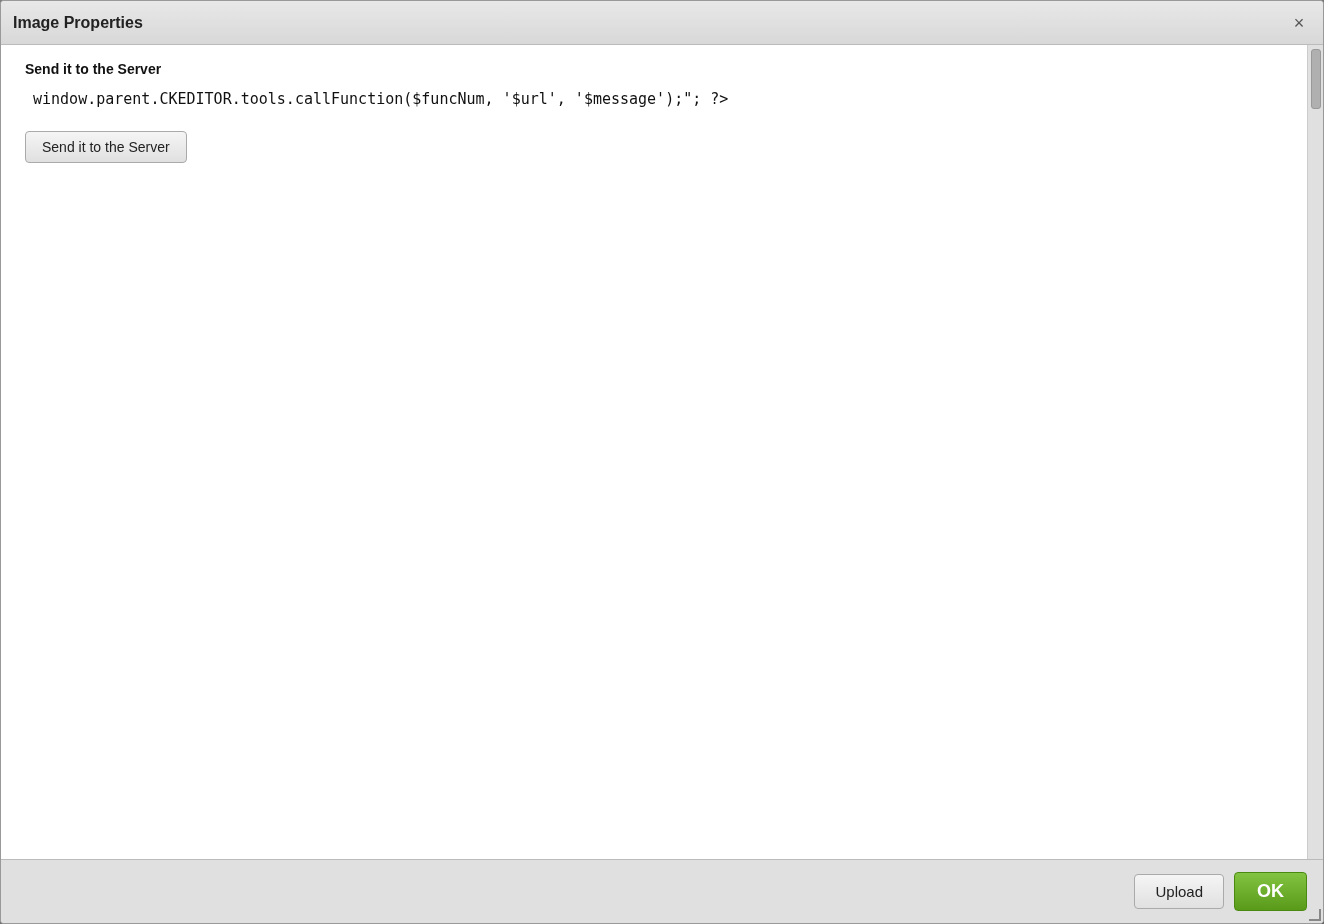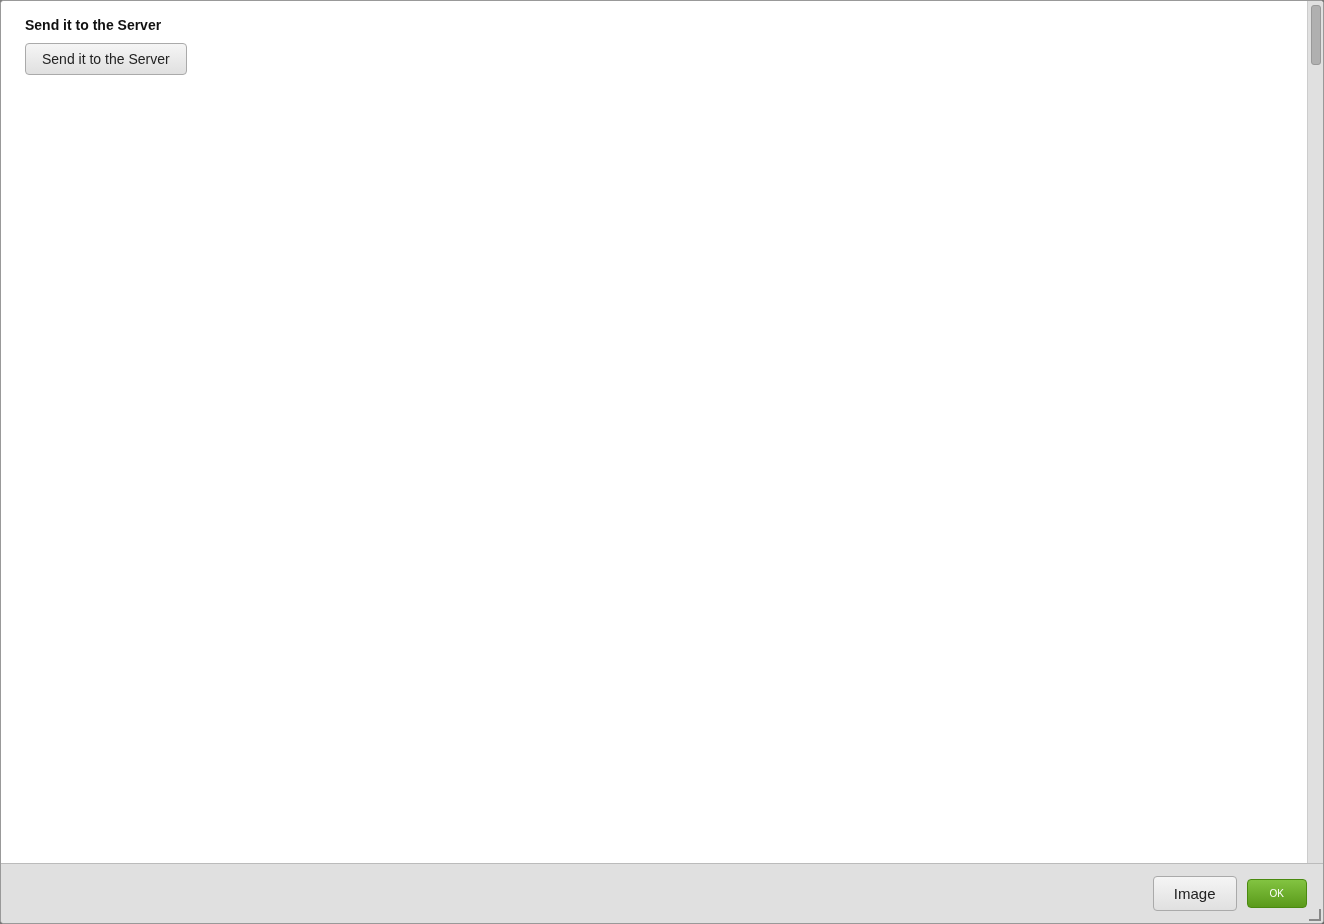--- a/index.html
+++ b/index.html
@@ -174,22 +174,22 @@
       font-size: 15px;
       color: #222;
     }
 
     .ok-btn {
       padding: 8px 22px;
       background: linear-gradient(to bottom, #82c341, #5a9a1a);
       border: 1px solid #4a8a10;
       border-radius: 4px;
       cursor: pointer;
-      font-size: 10px;
-      font-weight: normal;
+      font-size: 18px;
+      font-weight: bold;
       color: #fff;
     }
 
     
     .resize-handle {
       position: absolute;
       bottom: 0;
       right: 0;
       width: 16px;
       height: 16px;
@@ -206,36 +206,41 @@
       height: 10px;
       border-right: 2px solid #888;
       border-bottom: 2px solid #888;
     }
   </style>
 </head>
 <body>
 
 <div class="dialog">
 
+  <div class="title-bar">
+    <span class="title-text">Image Properties</span>
+    <button class="close-btn">×</button>
+  </div>
 
 
   <div class="content-area">
     <div class="main-content">
 
       <div class="section-label">Send it to the Server</div>
 
+      <div class="code-block">window.parent.CKEDITOR.tools.callFunction($funcNum, '$url', '$message');"; ?&gt;</div>
 
       <button class="send-button">Send it to the Server</button>
 
     </div>
 
     <div class="scrollbar-track">
       <div class="scrollbar-thumb"></div>
     </div>
   </div>
 
   <div class="footer">
-    <button class="cancel-btn">Image</button>
+    <button class="cancel-btn">Upload</button>
     <button class="ok-btn">OK</button>
     <div class="resize-handle"></div>
   </div>
 
 </div>
 
 </body></html>

